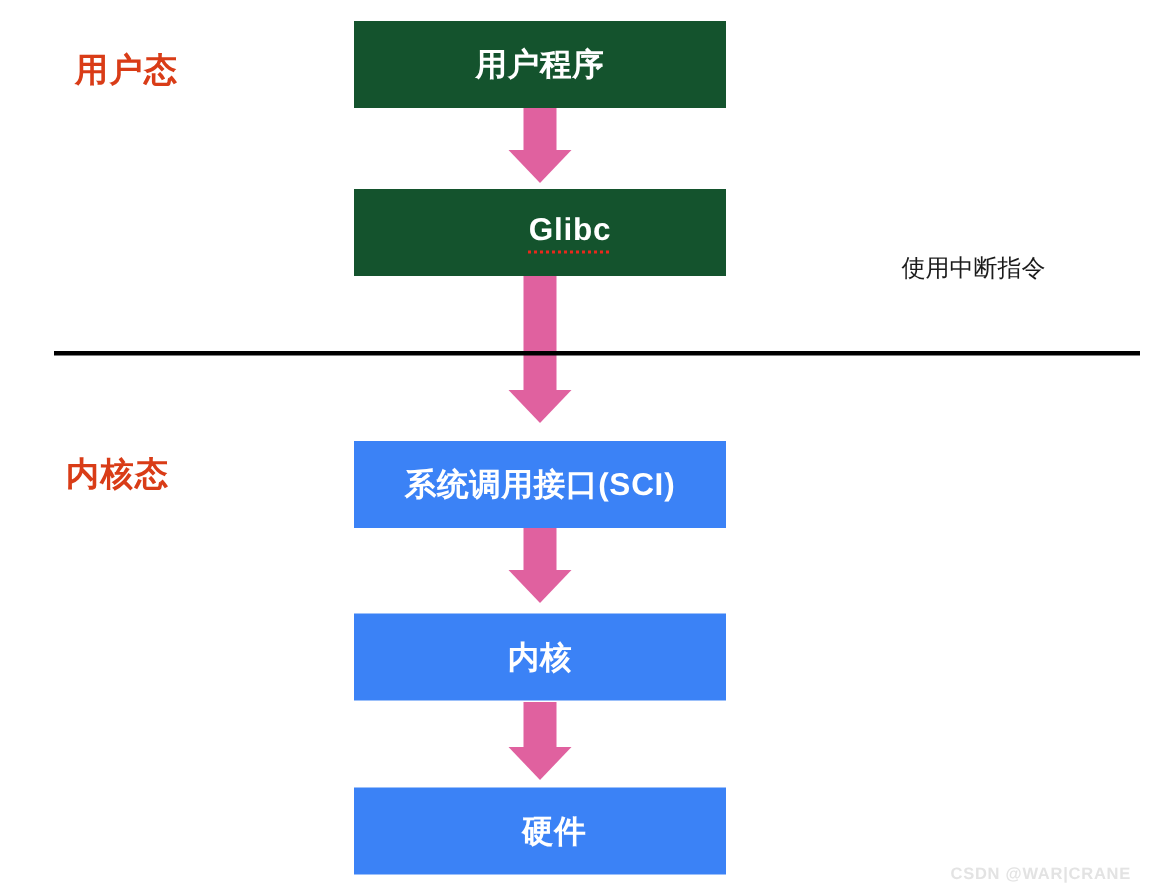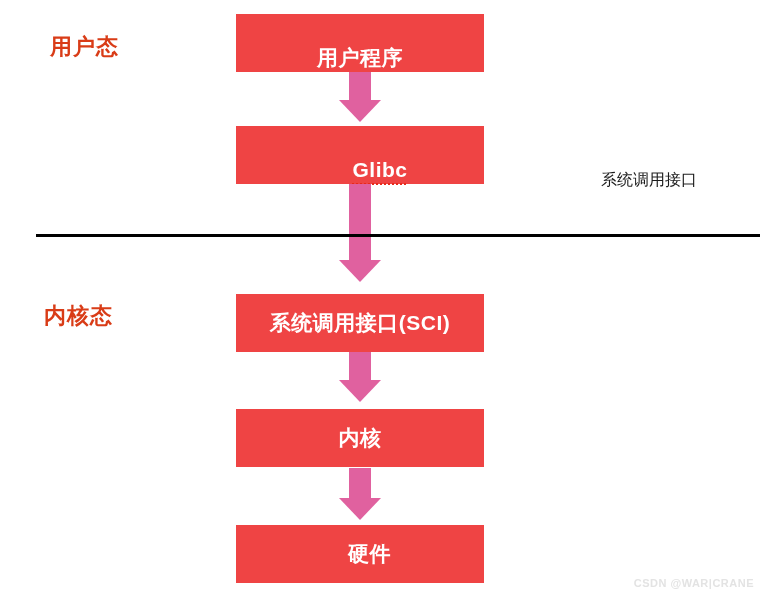--- a/index.html
+++ b/index.html
@@ -39,22 +39,22 @@
     height: 58px;
     display: flex;
     align-items: center;
     justify-content: center;
     color: #ffffff;
     font-size: 21px;
     font-weight: bold;
     letter-spacing: 0.5px;
     box-sizing: border-box;
   }
-  .box.blue  { background: #ef4444; align-items: flex-end; }
-  .box.green { background: #ef4444; }
+  .box.blue  { background: #14532d; }
+  .box.green { background: #3b82f6; }
 
   #box-userprog { top: 14px; }
   #box-glibc    { top: 126px; }
   #box-sci      { top: 294px; }
   #box-kernel   { top: 409px; text-align: right; }
   #box-hardware { top: 525px; padding-left: 19px; }
 
   .spellcheck {
     position: relative;
     display: inline-block;
@@ -186,18 +186,18 @@
     <span class="stem"></span>
     <span class="head"></span>
   </div>
 
   <div class="arrow" id="arrow-4">
     <span class="stem"></span>
     <span class="head"></span>
   </div>
 
   <div id="annotation">
-    <span class="ann-line ann-line-1">系统调用接口</span>
+    <span class="ann-line ann-line-1">使用中断指令</span>
   </div>
 
   <div id="watermark">CSDN @WAR|CRANE</div>
 
 </div>
 
 </body></html>

